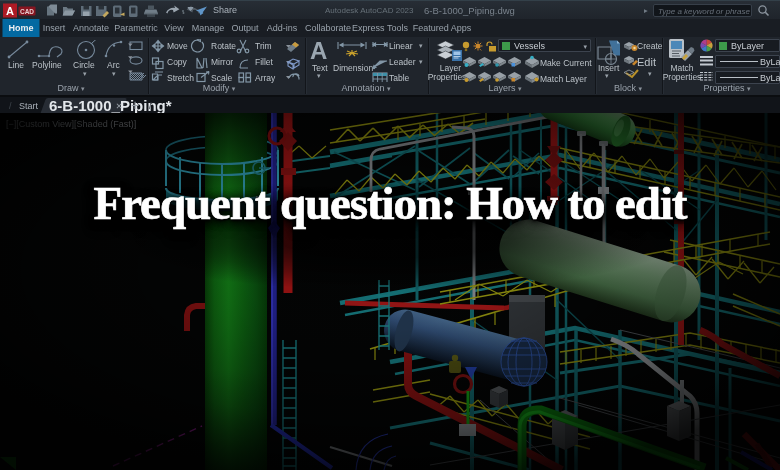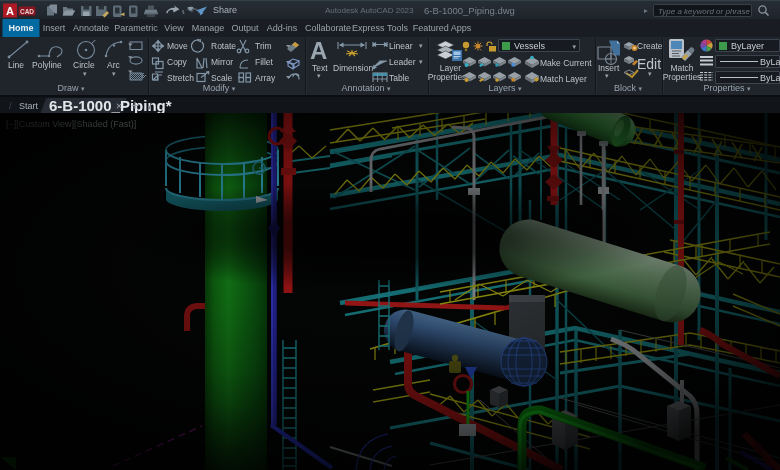--- a/index.html
+++ b/index.html
@@ -244,21 +244,21 @@
       <svg class="icsvg" style="left:462px;top:4px" width="36" height="12" viewBox="0 0 36 12">
         <circle cx="4" cy="4" r="3.2" fill="#c79b2e"></circle>
           <rect x="2.8" y="7.5" width="2.4" height="2.6" fill="#8a6d20"></rect>
         <circle cx="16" cy="5" r="2.6" fill="#c8862c"></circle>
           <g stroke="#c8862c" stroke-width="1">
             <path d="M16 0.5 v1.6 M16 7.9 v1.6 M11.5 5 h1.6 M18.9 5 h1.6 M12.8 1.8 l1.2 1.2 M18 8.2 l1.2 1.2 M12.8 8.2 l1.2 -1.2 M18 3 l1.2 -1.2"></path>
           </g>
         <rect x="27" y="5" width="7" height="5.5" fill="#c79b2e"></rect>
           <path d="M28.5 5 v-1.5 a2.5 2.5 0 0 1 5 0" fill="none" stroke="#c79b2e" stroke-width="1.2" transform="translate(-3.5,0)"></path>
       </svg>
-      <div class="combo" style="left:498px;top:1.5px;width:82px">
+      <div class="combo" style="left:498px;top:1.5px;width:93px">
           <div class="sw"></div>
           <span style="position:absolute;left:15px;top:1px">Vessels</span>
           <span class="cdd">▾</span>
         </div>
       <g>
       <svg class="icsvg" style="left:462px;top:18px" width="132" height="28" viewBox="0 0 132 28">
         <g id="lyr">
           <path d="M1 5.5 l6.5 -3.5 6.5 3.5 -6.5 3.5 z" fill="#98a0a7"></path>
               <path d="M1 5.5 v2.5 l6.5 3.5 v-2.5 z" fill="#6a7278"></path>
               <path d="M14 5.5 v2.5 l-6.5 3.5 v-2.5 z" fill="#7e868c"></path>
@@ -315,21 +315,21 @@
             <path d="M8 10 l4 -4 2 1.5 -4 4 z" fill="#c8862c"></path>
           </g>
         <g transform="translate(27,29)">
             <path d="M2 5 l6 4 6 -7" fill="none" stroke="#b8902a" stroke-width="2"></path>
             <path d="M0 4.5 l5 -2.5 5 2.5 -5 2.5 z" fill="none" stroke="#9aa2a9" stroke-width="0.8"></path>
           </g>
       </svg>
       <div class="btxt" style="left:598px;top:26px">Insert</div>
       <div class="bsub" style="left:605px;top:35px">▾</div>
       <div class="btxt" style="left:637px;top:4px;font-size:8.5px">Create</div>
-      <div class="btxt" style="left:637px;top:19px;font-size:14px">Edit</div>
+      <div class="btxt" style="left:637px;top:19px;font-size:11px">Edit</div>
       <div class="bsub" style="left:648px;top:33px">▾</div>
       
       <svg class="icsvg" style="left:668px;top:1px" width="28" height="24" viewBox="0 0 28 24">
         <rect x="1" y="1" width="15" height="19" rx="1.5" fill="#b9c0c7"></rect>
           <rect x="3" y="3" width="11" height="8" fill="#4c87b8"></rect>
           <path d="M4 13 h9 M4 15.5 h7 M4 18 h8" stroke="#555d64" stroke-width="1"></path>
         <path d="M13 19 l7 -7 4 4 -7 7 z" fill="#99a3ad"></path>
           <path d="M20 12 l3 -3 2.5 1 1 2.5 -2.5 3.5 z" fill="#6e7a85"></path>
           <path d="M14 20 l4 -4 2 2 -4 4 z" fill="#c8a23c"></path>
       </svg>
@@ -612,14 +612,15 @@
         <path d="M356 470 Q358 440 388 434 M370 470 Q372 450 392 446 M384 470 Q386 458 396 456"></path>
       </g>
 
       <path d="M113 466 L202 426" stroke="#8c1f8c" stroke-width="1.4" fill="none" stroke-dasharray="7 5"></path>
       <path d="M0 457 l16 13 v-13 z" fill="#0c5c10"></path>
       </g>
     </svg>
     <div id="vplabel">[−][Custom View][Shaded (Fast)]</div>
     <div id="vignette"></div>
     <div id="textshade"></div>
+    <div id="headline" style="top:65px">Frequent question: How to edit</div>
   </div>
 </div>
 
 </body></html>

